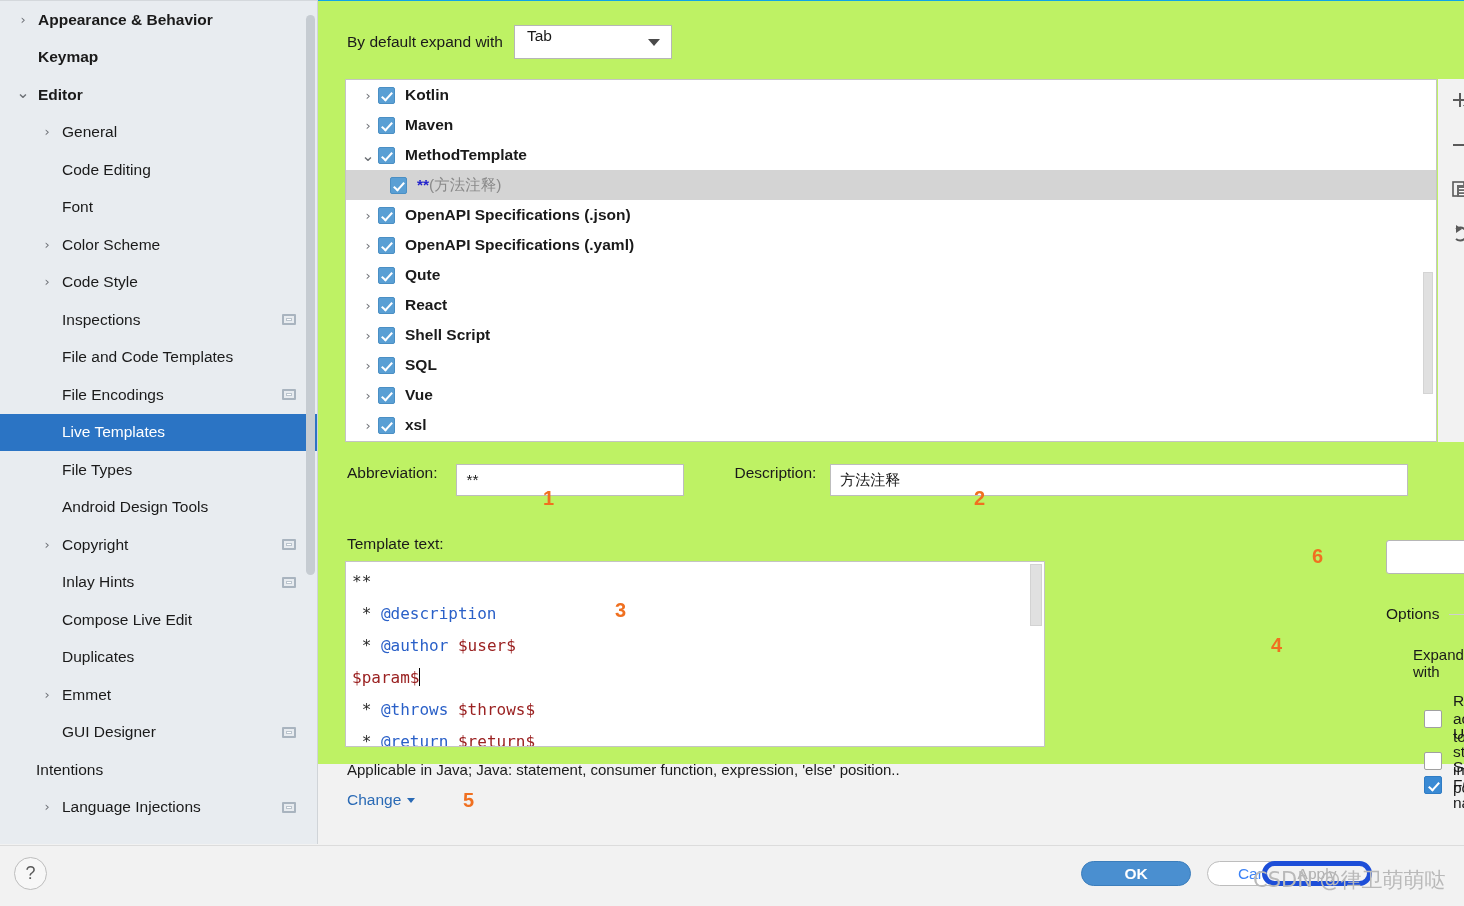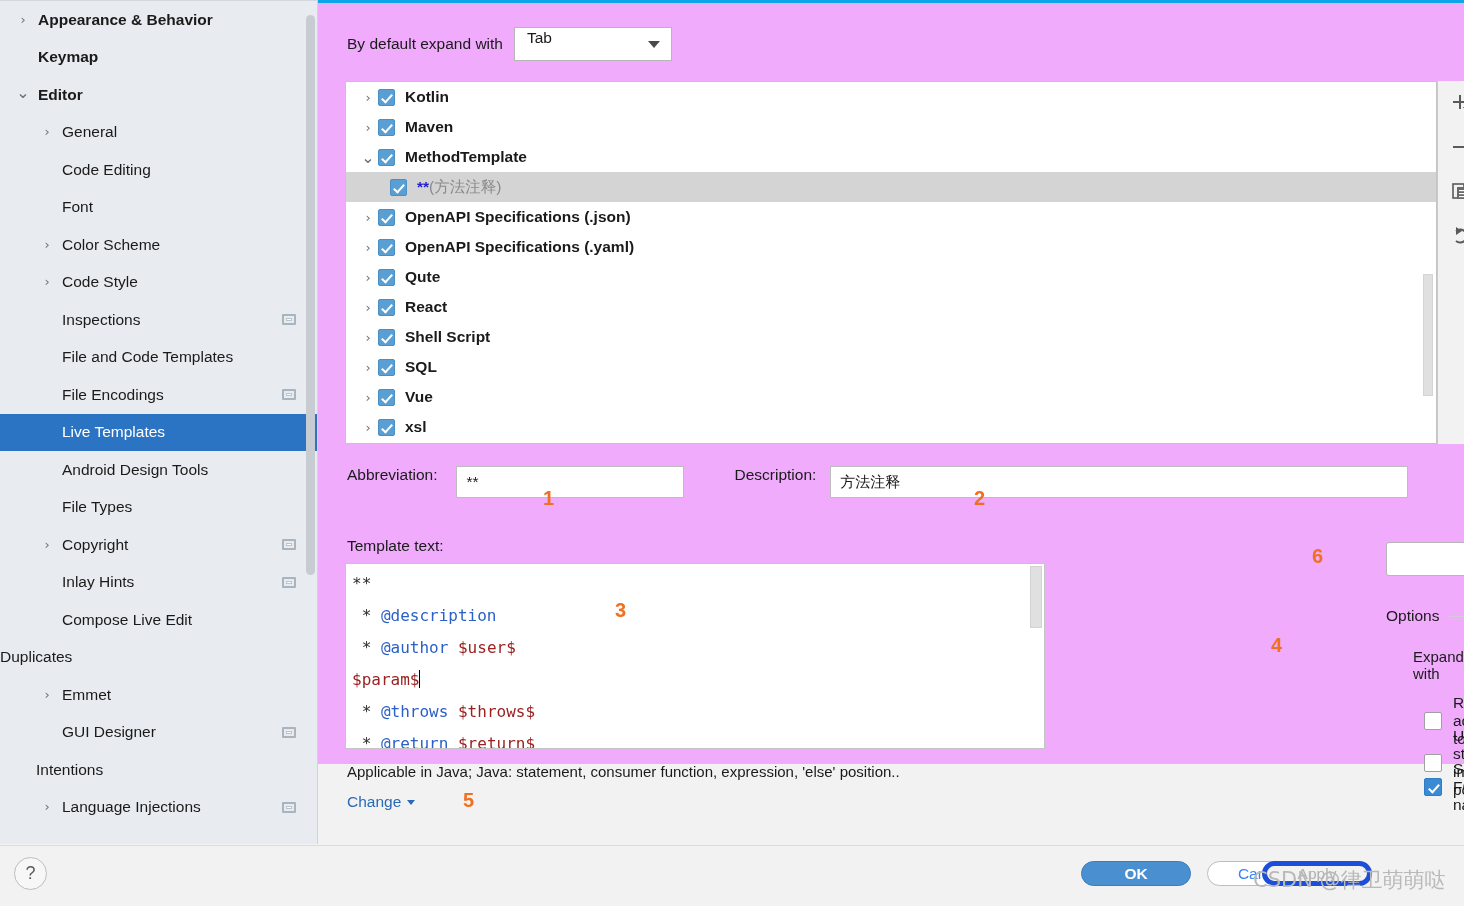--- a/index.html
+++ b/index.html
@@ -67,22 +67,22 @@
   }
   #sidebar-divider {
     position: absolute; left: 317px; top: 0;
     width: 1px; height: 844px; background: #d0d4d8;
   }
 
   
   #main {
     position: absolute; left: 318px; top: 0;
     width: 1146px; height: 764px;
-    background: #f0abfc;
-    border-top: 3px solid #0ea5e9;
+    background: #bef264;
+    border-top: 1px solid #0ea5e9;
   }
 
   
   #expand-row {
     position: absolute; left: 29px; top: 24px;
     display: flex; align-items: center; gap: 11px;
   }
   #expand-row .cap { font-size: 15.5px; }
   .combo {
     position: relative;
@@ -413,39 +413,39 @@
           <span class="lbl" style="margin-left: 62px;">File and Code Templates</span>
         </div>
         <div class="nav-item">
           <span class="lbl" style="margin-left: 62px;">File Encodings</span>
           <span class="badge-icon"></span>
         </div>
         <div class="nav-item selected">
           <span class="lbl" style="margin-left: 62px;">Live Templates</span>
         </div>
         <div class="nav-item">
+          <span class="lbl" style="margin-left: 62px;">File Types</span>
+        </div>
+        <div class="nav-item">
           <span class="lbl" style="margin-left: 62px;">Android Design Tools</span>
-        </div>
-        <div class="nav-item">
-          <span class="lbl" style="margin-left: 62px;">File Types</span>
         </div>
         <div class="nav-item">
           <span class="arrow" style="left: 40px;">›</span>
           <span class="lbl" style="margin-left: 62px;">Copyright</span>
           <span class="badge-icon"></span>
         </div>
         <div class="nav-item">
           <span class="lbl" style="margin-left: 62px;">Inlay Hints</span>
           <span class="badge-icon"></span>
         </div>
         <div class="nav-item">
           <span class="lbl" style="margin-left: 62px;">Compose Live Edit</span>
         </div>
         <div class="nav-item">
-          <span class="lbl" style="">Duplicates</span>
+          <span class="lbl" style="margin-left: 62px;">Duplicates</span>
         </div>
         <div class="nav-item">
           <span class="arrow" style="left: 40px;">›</span>
           <span class="lbl" style="margin-left: 62px;">Emmet</span>
         </div>
         <div class="nav-item">
           <span class="lbl" style="margin-left: 62px;">GUI Designer</span>
           <span class="badge-icon"></span>
         </div>
         <div class="nav-item">

